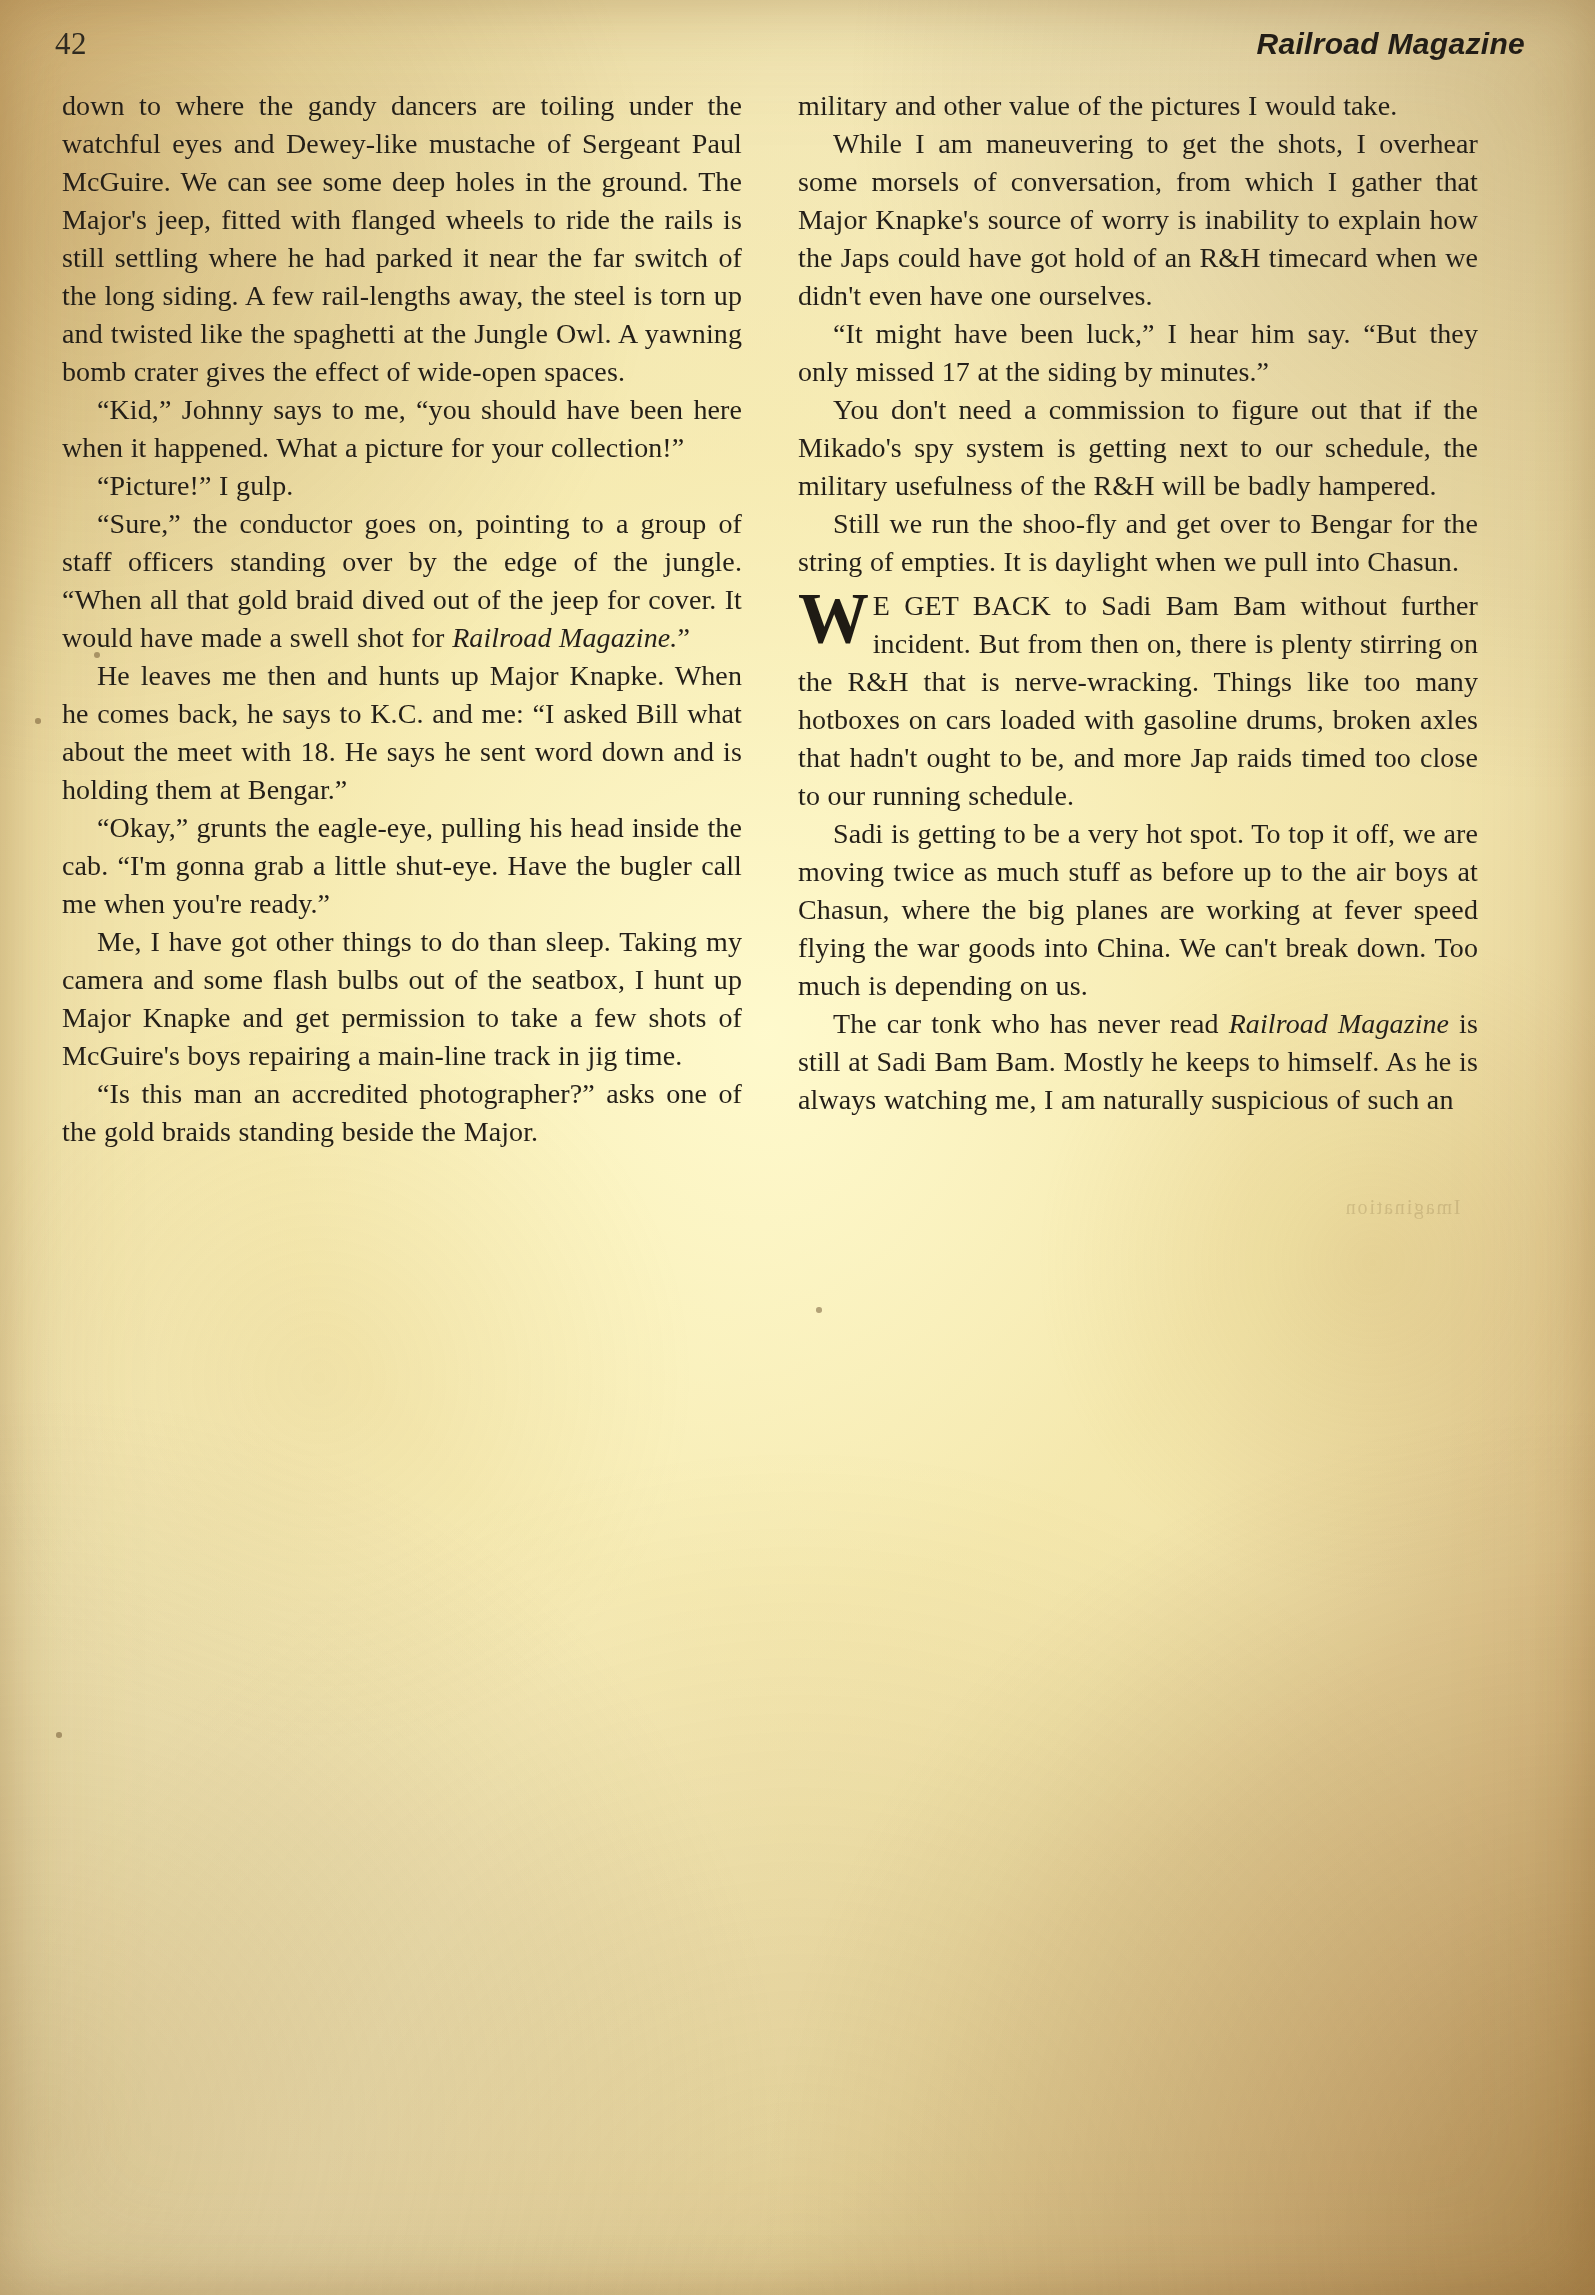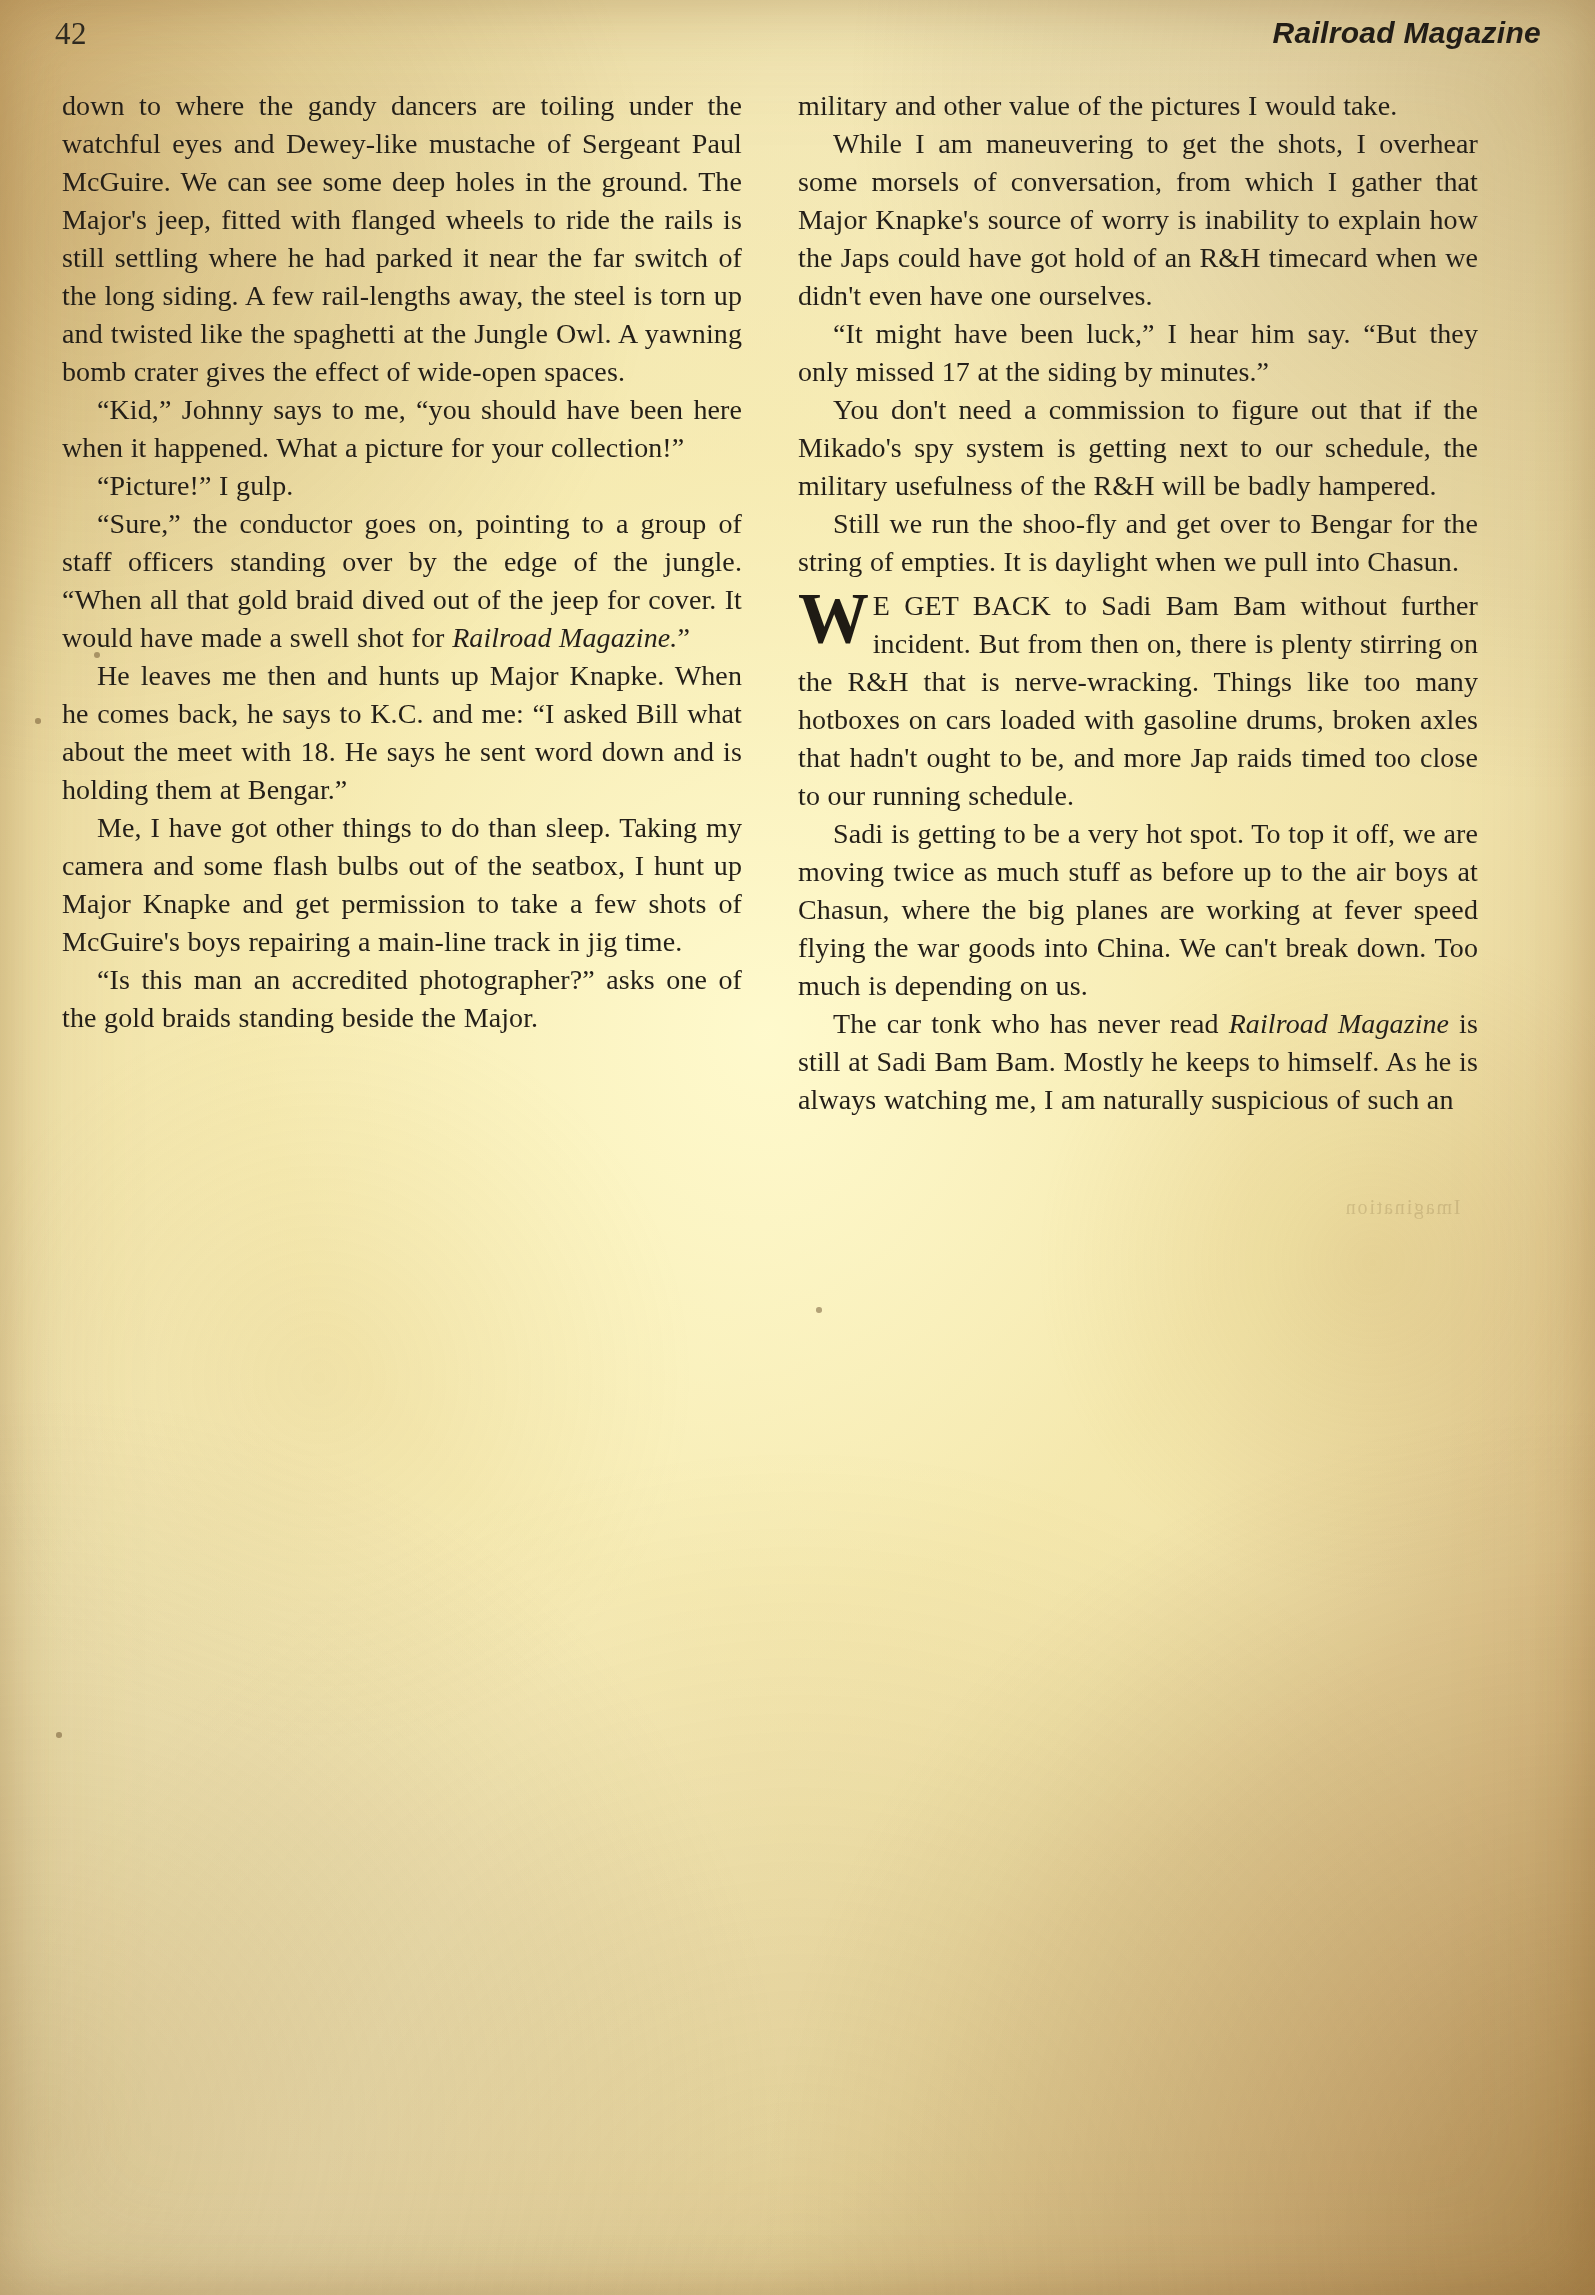--- a/index.html
+++ b/index.html
@@ -46,26 +46,26 @@
     box-shadow:
       inset 0 0 55px rgba(150,110,55,0.35),
       inset 0 0 145px rgba(160,120,60,0.22);
   }
 
   
   .header {
     position: absolute;
     top: 16.4px;
     left: 0;
-    right: 0;
+    right: 16px;
     height: 55px;
     padding: 0 55px;
     box-sizing: border-box;
     display: flex;
-    align-items: flex-start;
+    align-items: center;
     justify-content: space-between;
     z-index: 3;
   }
   .folio {
     font-size: 31px;
     color: #2f2a20;
     letter-spacing: 0.5px;
     font-family: "Liberation Serif", serif;
   }
   .mag-title {
@@ -166,20 +166,21 @@
   <div class="speck" style="left:816px; top:1307px; width:5.5px; height:5.5px;"></div>
 
   <div class="columns">
 
     <div class="col">
       <p>down to where the gandy dancers are toiling under the watchful eyes and Dewey-like mustache of Sergeant Paul McGuire. We can see some deep holes in the ground. The Major's jeep, fitted with flanged wheels to ride the rails is still settling where he had parked it near the far switch of the long siding. A few rail-lengths away, the steel is torn up and twisted like the spaghetti at the Jungle Owl. A yawning bomb crater gives the effect of wide-open spaces.</p>
       <p class="ind">“Kid,” Johnny says to me, “you should have been here when it happened. What a picture for your collection!”</p>
       <p class="ind">“Picture!” I gulp.</p>
       <p class="ind"><span>“Sure,” the conductor goes on, pointing to a group of staff officers standing over by the edge of the jungle. “When all that gold braid dived out of the jeep for cover. It would have made a swell shot for <em>Railroad Magazine.</em>”</span></p>
       <p class="ind">He leaves me then and hunts up Major Knapke. When he comes back, he says to K.C. and me: “I asked Bill what about the meet with 18. He says he sent word down and is holding them at Bengar.”</p>
+      <p class="ind">“Okay,” grunts the eagle-eye, pulling his head inside the cab. “I'm gonna grab a little shut-eye. Have the bugler call me when you're ready.”</p>
       <p class="ind">Me, I have got other things to do than sleep. Taking my camera and some flash bulbs out of the seatbox, I hunt up Major Knapke and get permission to take a few shots of McGuire's boys repairing a main-line track in jig time.</p>
       <p class="ind">“Is this man an accredited photographer?” asks one of the gold braids standing beside the Major.</p>
     </div>
 
     <div class="col">
       <p>military and other value of the pictures I would take.</p>
       <p class="ind">While I am maneuvering to get the shots, I overhear some morsels of conversation, from which I gather that Major Knapke's source of worry is inability to explain how the Japs could have got hold of an R&amp;H timecard when we didn't even have one ourselves.</p>
       <p class="ind">“It might have been luck,” I hear him say. “But they only missed 17 at the siding by minutes.”</p>
       <p class="ind">You don't need a commission to figure out that if the Mikado's spy system is getting next to our schedule, the military usefulness of the R&amp;H will be badly hampered.</p>
       <p class="ind">Still we run the shoo-fly and get over to Bengar for the string of empties. It is daylight when we pull into Chasun.</p>

